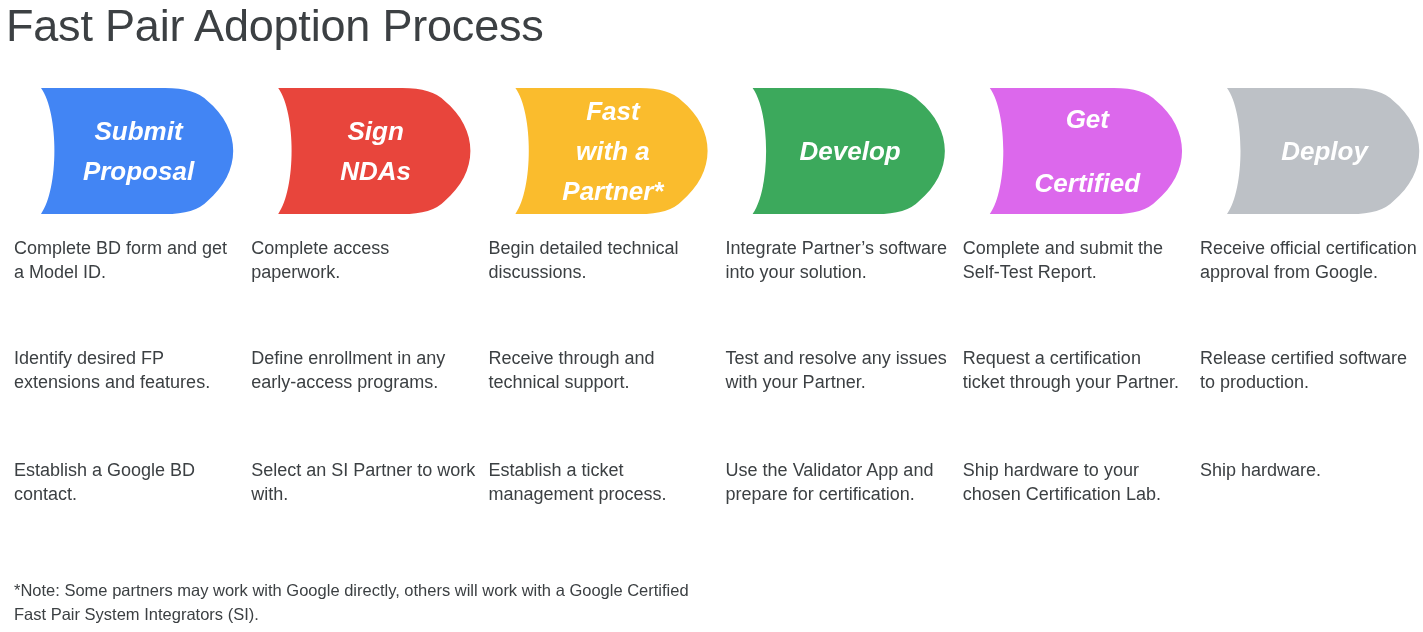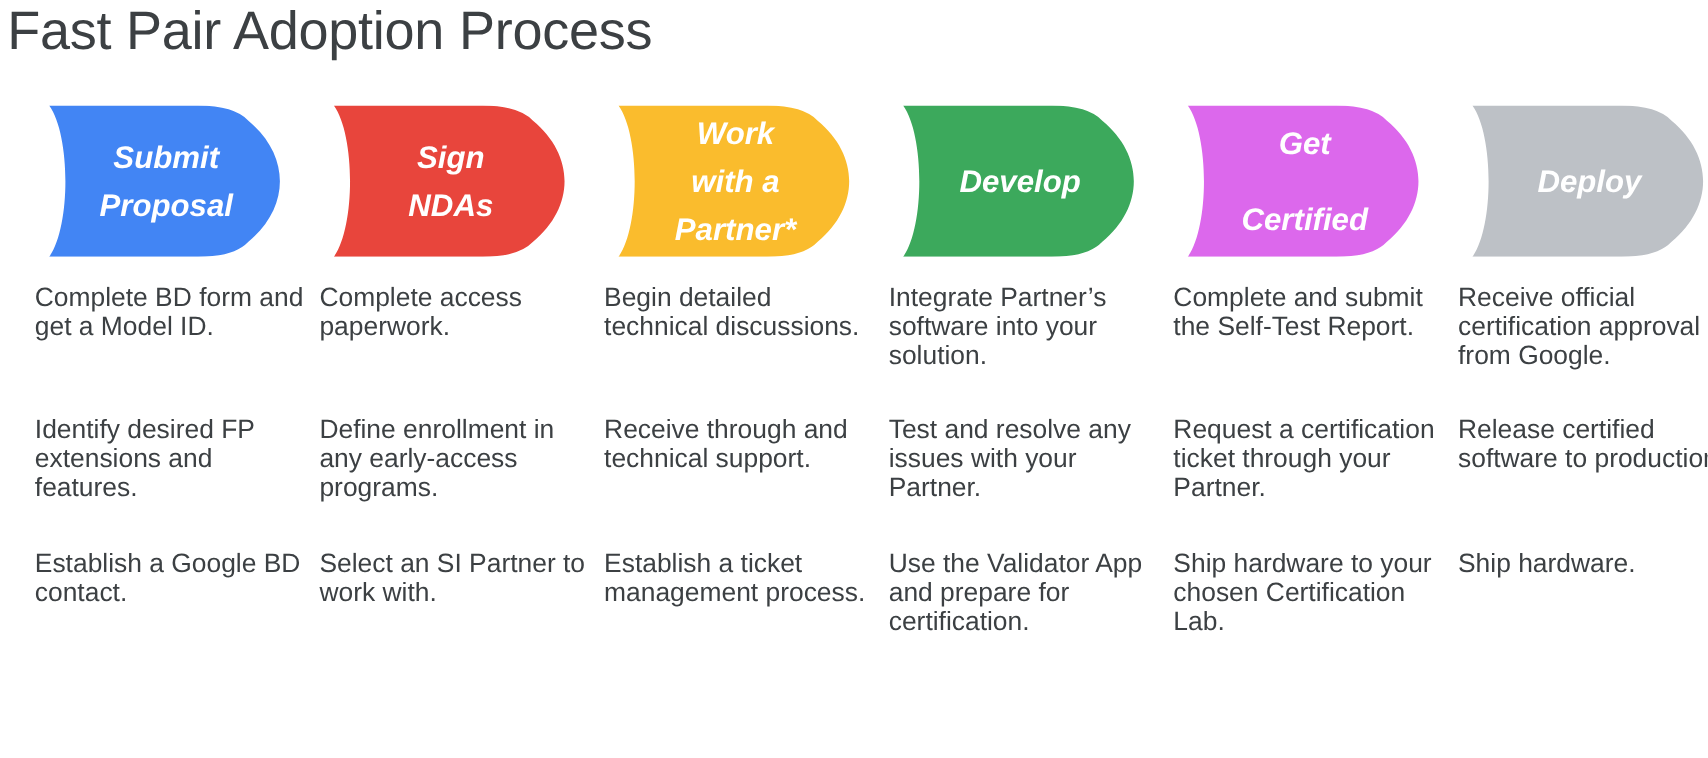--- a/index.html
+++ b/index.html
@@ -82,24 +82,23 @@
   .col {
     position: absolute;
     top: 0;
     width: 225px;
   }
   .step-block {
     position: absolute;
     left: 0;
     width: 225px;
     color: #3c4043;
-    font-size: 22px;
+    font-size: 18px;
     line-height: 24px;
     font-weight: 400;
-    margin-left: 15px;
   }
   .row-0 { top: 0px; }
   .row-1 { top: 110px; }
   .row-2 { top: 222px; }
 
   
   .footnote {
     position: absolute;
     left: 14px;
     top: 578px;
@@ -131,21 +130,21 @@
     <div class="chevron-labels" id="chev-labels">
         <div class="chev-label" style="left: 45px; width: 187px;">
           <span>Submit</span>
           <span>Proposal</span>
         </div>
         <div class="chev-label" style="left: 282.2px; width: 187px;">
           <span>Sign</span>
           <span>NDAs</span>
         </div>
         <div class="chev-label" style="left: 519.4px; width: 187px;">
-          <span>Work</span>
+          <span>Fast</span>
           <span>with a</span>
           <span>Partner*</span>
         </div>
         <div class="chev-label" style="left: 756.6px; width: 187px; align-items: center;">
           <span>Develop</span>
         </div>
         <div class="chev-label" style="left: 993.8px; width: 187px; gap: 24px;">
           <span>Get</span>
           <span>Certified</span>
         </div>
@@ -181,14 +180,15 @@
         <div class="step-block row-1">Request a certification ticket through your Partner.</div>
         <div class="step-block row-2">Ship hardware to your chosen Certification Lab.</div>
       </div>
       <div class="col" style="left: 1200px;">
         <div class="step-block row-0">Receive official certification approval from Google.</div>
         <div class="step-block row-1">Release certified software to production.</div>
         <div class="step-block row-2">Ship hardware.</div>
       </div>
     </div>
 
+  <div class="footnote">*Note: Some partners may work with Google directly, others will work with a Google Certified Fast Pair System Integrators (SI).</div>
 
 </div>
 
 </body></html>

